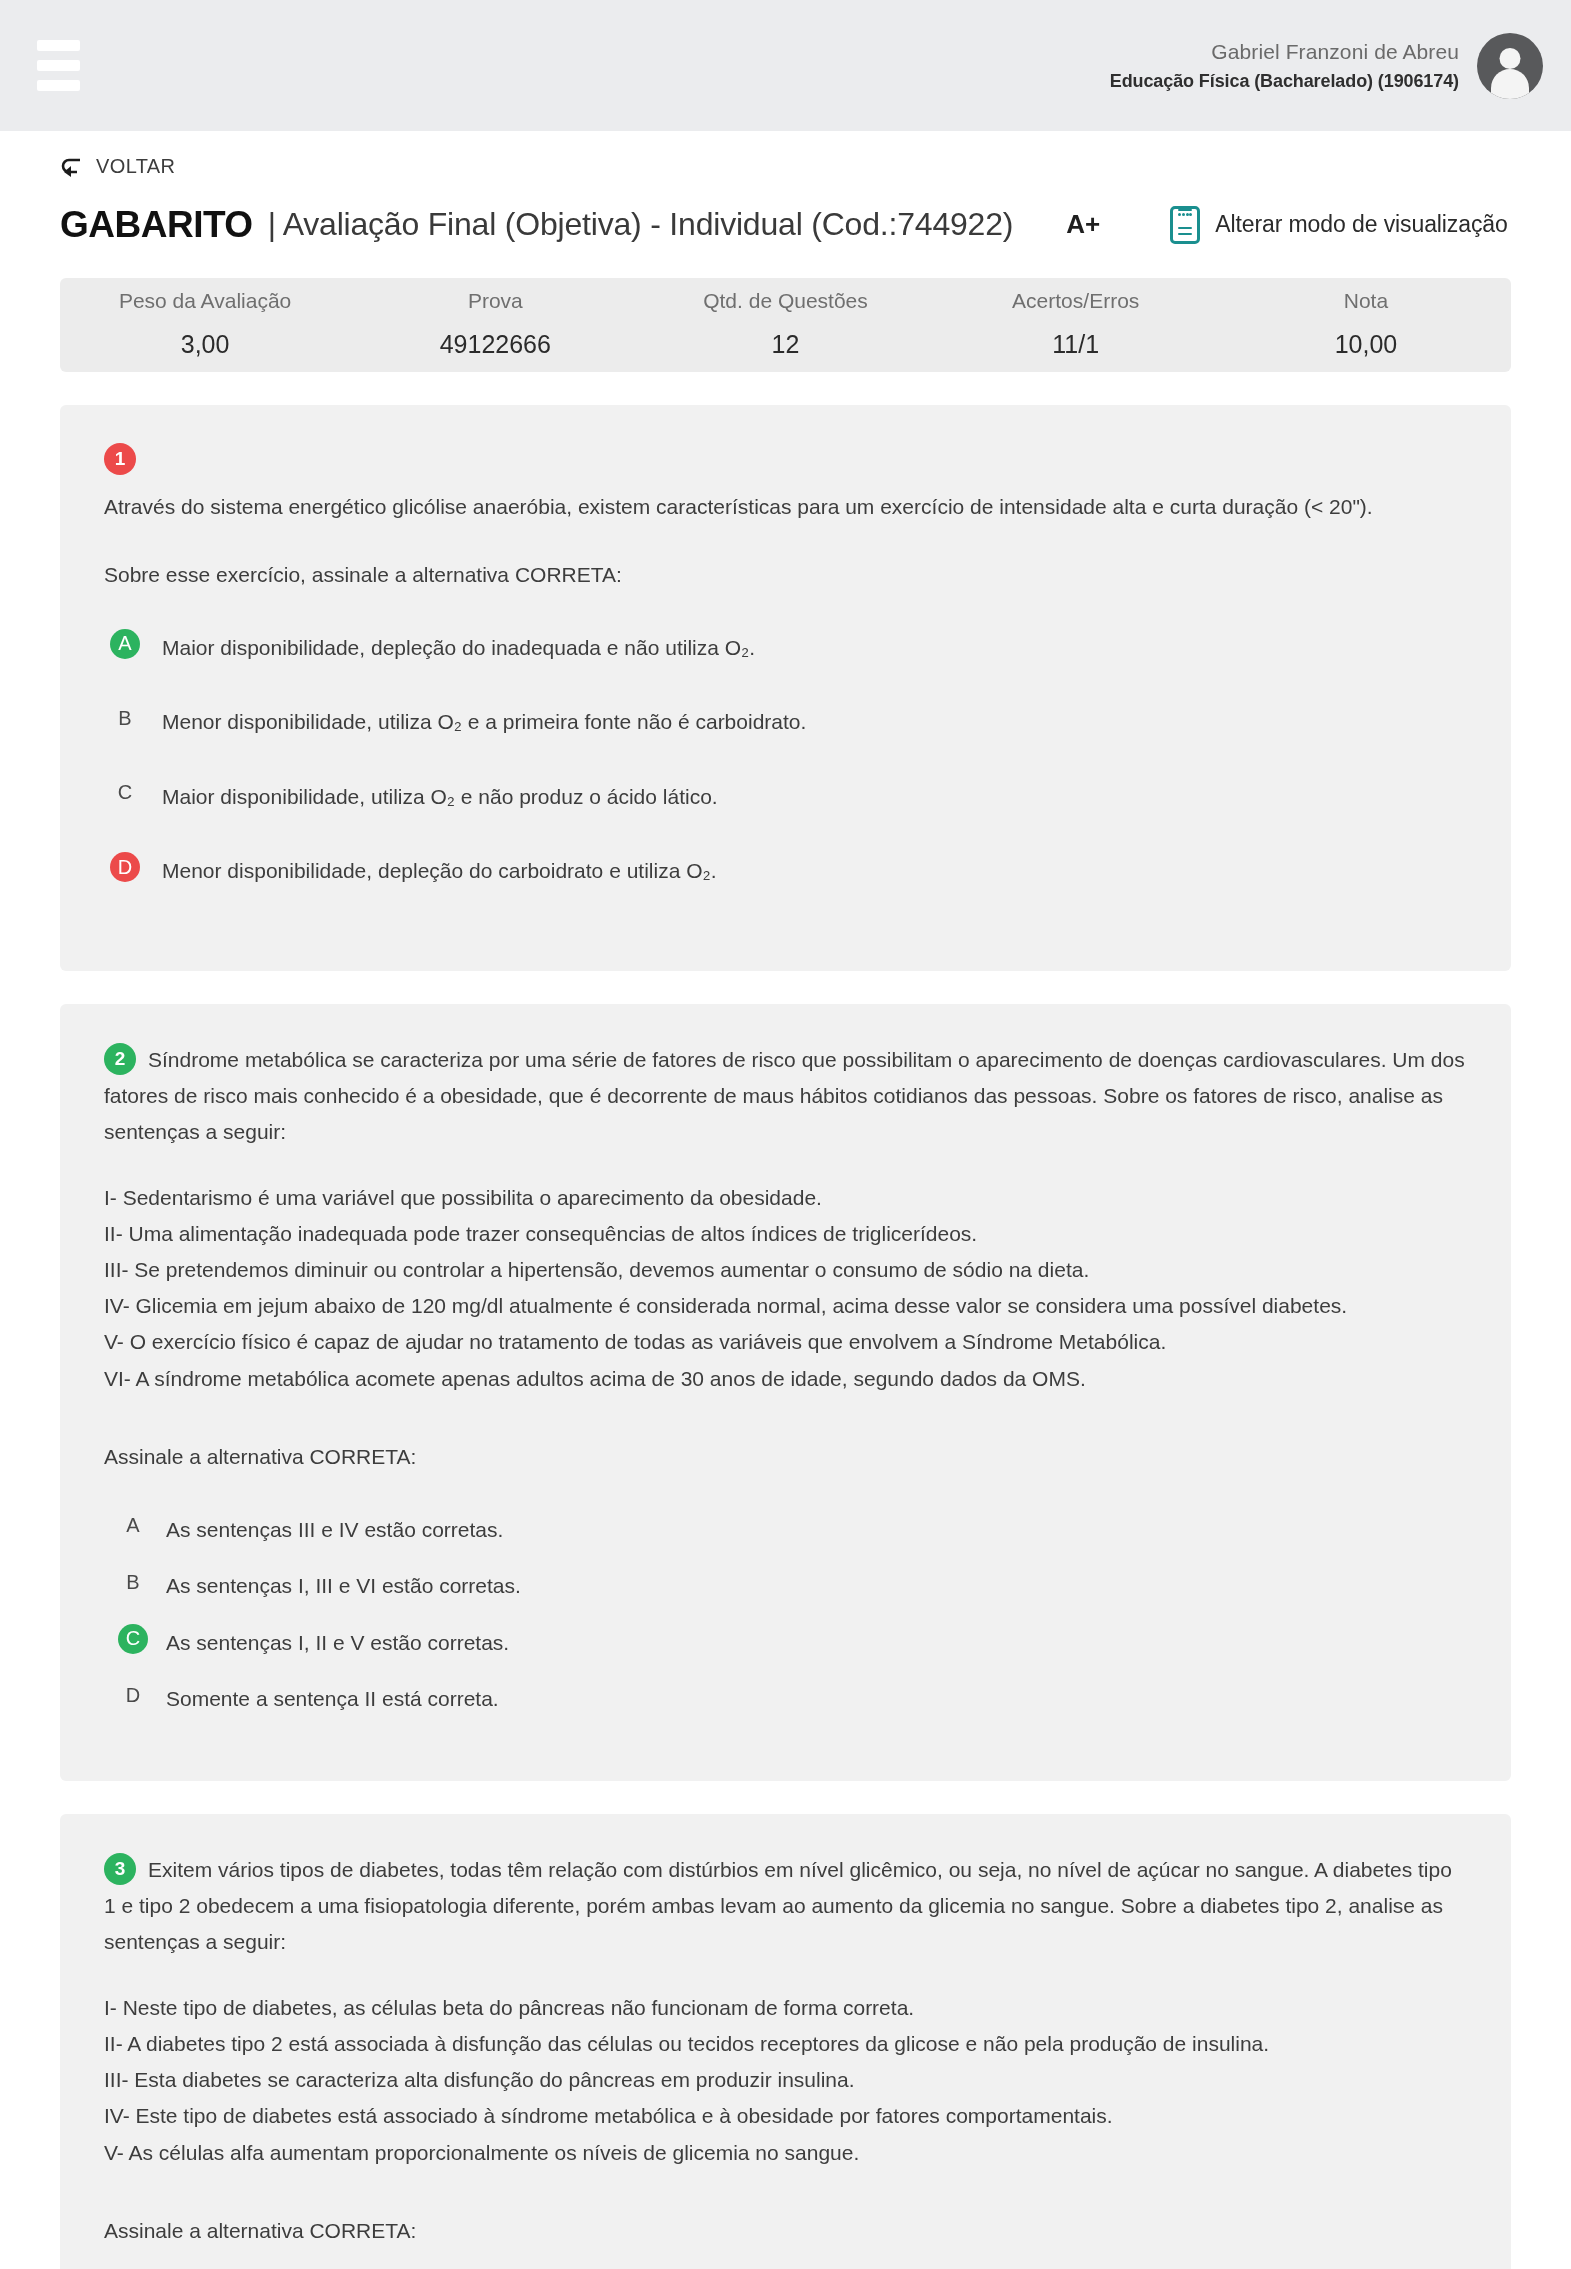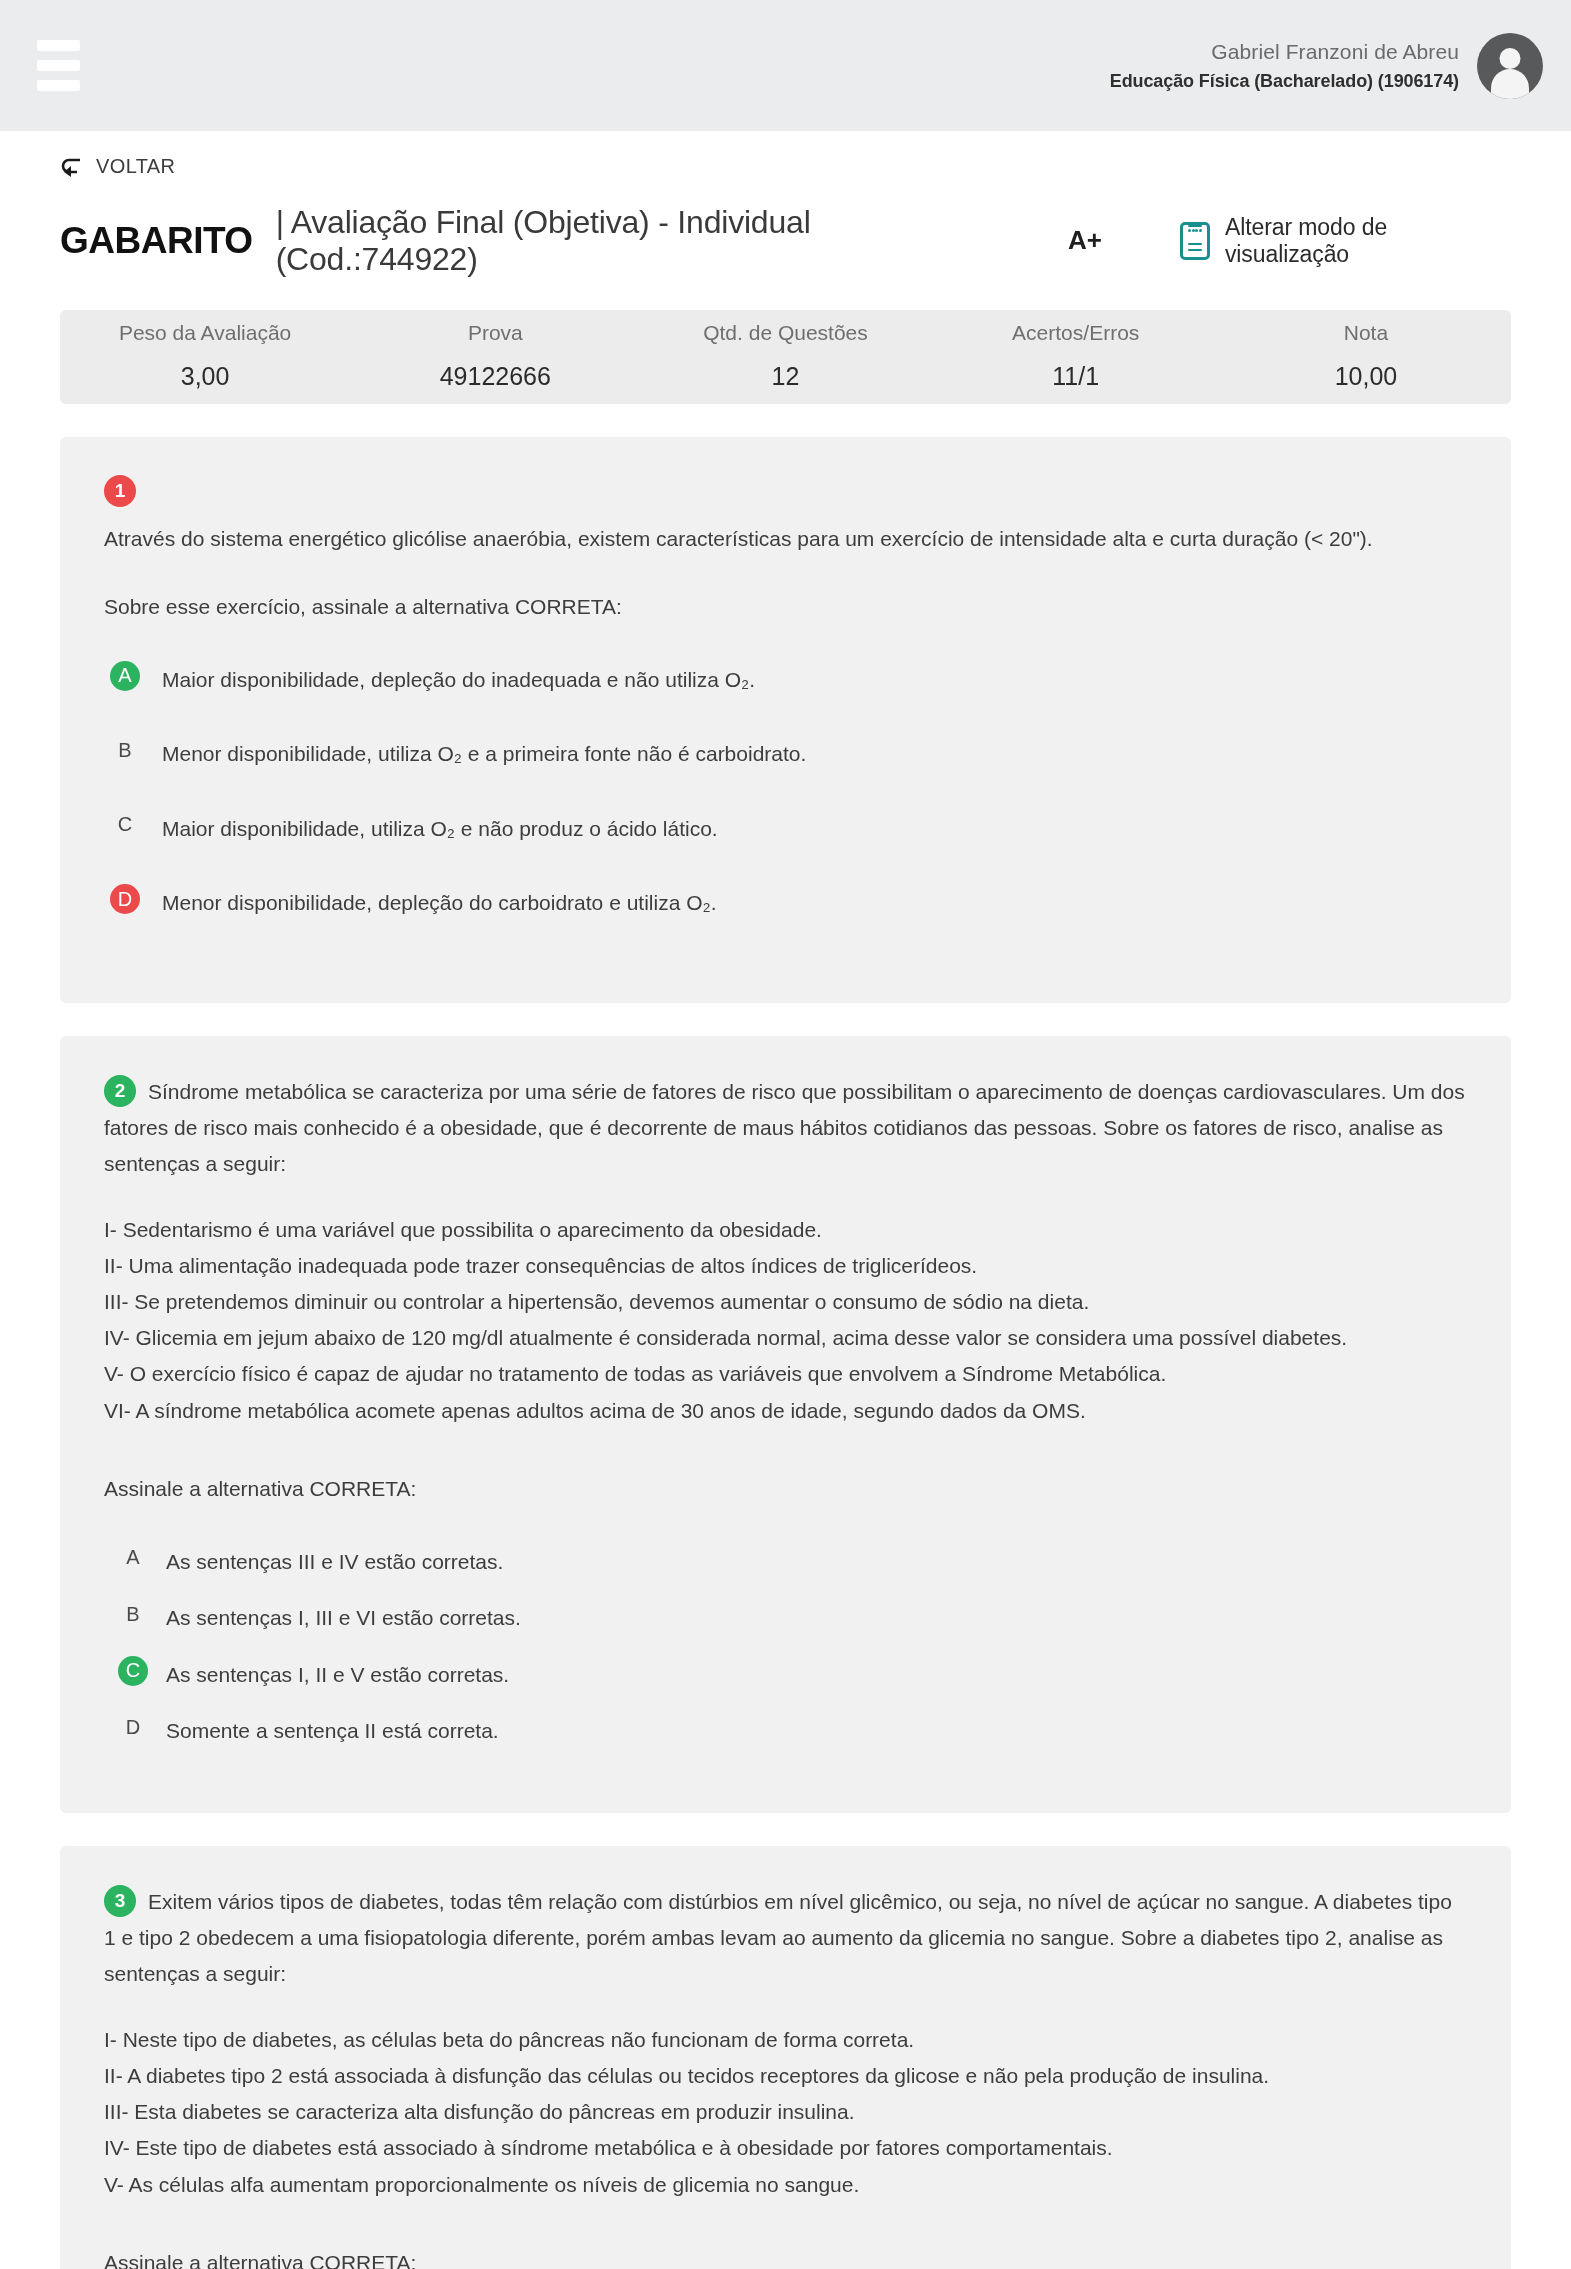--- a/index.html
+++ b/index.html
@@ -87,21 +87,21 @@
     color: #3d3d3d;
     letter-spacing: .4px;
     cursor: pointer;
   }
   .back-link svg { display: block; }
 
   .title-row {
     display: flex;
     align-items: center;
     margin-top: 22px;
-    gap: 16px;
+    gap: 8px;
   }
   .title-strong {
     font-size: 37px;
     font-weight: bold;
     color: #111111;
     letter-spacing: -.5px;
   }
   .title-rest {
     font-size: 32px;
     font-weight: 400;

